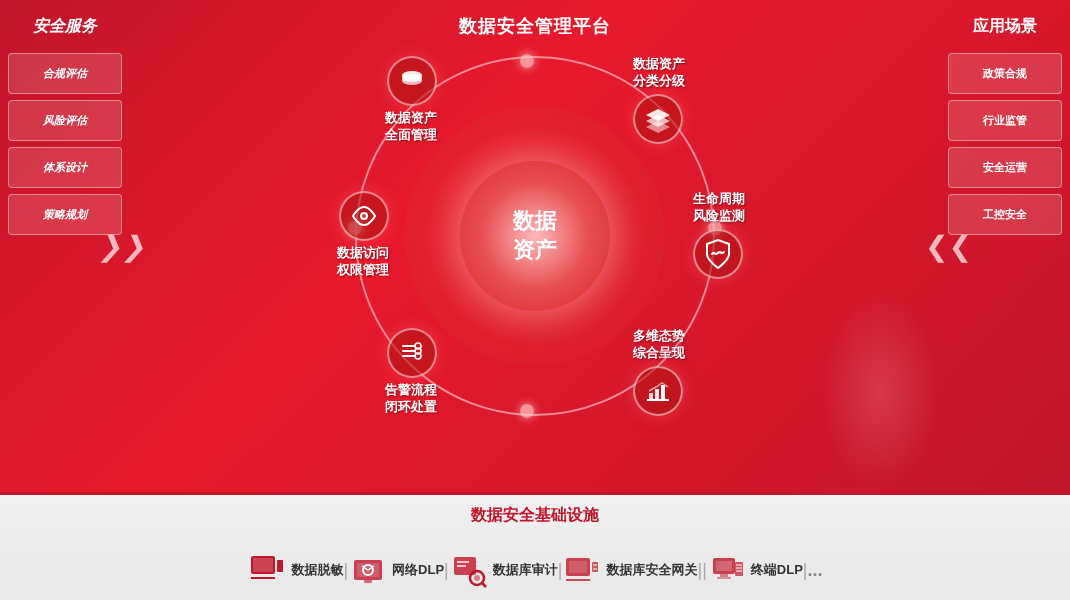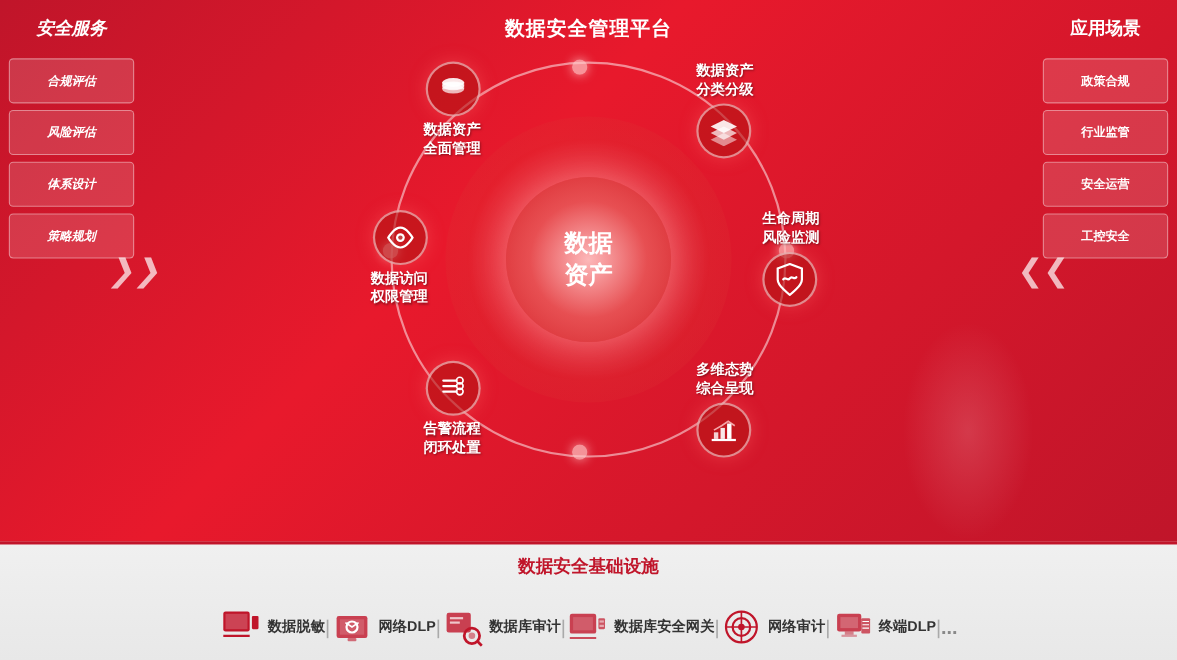--- a/index.html
+++ b/index.html
@@ -468,32 +468,20 @@
             <rect x="29" y="12" width="4" height="2" fill="#fff" opacity="0.5"></rect>
             <rect x="29" y="16" width="4" height="2" fill="#fff" opacity="0.5"></rect>
             <line x1="2" y1="28" x2="26" y2="28" stroke="#c0152a" stroke-width="1.5"></line>
           </svg>
         </div>
         <div class="infra-label">数据库安全网关</div>
       </div>
 
       <div class="infra-divider">|</div>
 
-      <div class="infra-item">
-        <div class="infra-icon">
-          <svg width="36" height="36" viewBox="0 0 36 36">
-            <circle cx="18" cy="18" r="14" fill="none" stroke="#c0152a" stroke-width="2"></circle>
-            <circle cx="18" cy="18" r="8" fill="none" stroke="#c0152a" stroke-width="2"></circle>
-            <circle cx="18" cy="18" r="3" fill="#c0152a"></circle>
-            <line x1="4" y1="18" x2="32" y2="18" stroke="#c0152a" stroke-width="1.5"></line>
-            <line x1="18" y1="4" x2="18" y2="32" stroke="#c0152a" stroke-width="1.5"></line>
-          </svg>
-        </div>
-        <div class="infra-label">网络审计</div>
-      </div>
 
       <div class="infra-divider">|</div>
 
       <div class="infra-item">
         <div class="infra-icon">
           <svg width="36" height="36" viewBox="0 0 36 36">
             <rect x="4" y="6" width="22" height="16" rx="2" fill="#c0152a" opacity="0.8"></rect>
             <rect x="7" y="9" width="16" height="10" fill="#fff" opacity="0.2"></rect>
             <rect x="11" y="22" width="8" height="3" fill="#c0152a" opacity="0.5"></rect>
             <rect x="8" y="25" width="14" height="2" fill="#c0152a" opacity="0.4"></rect>

